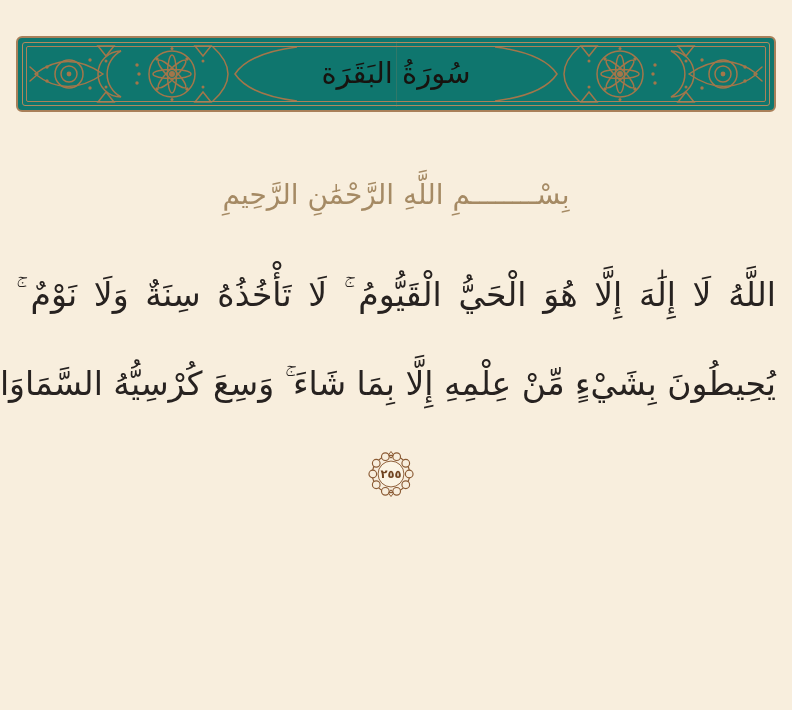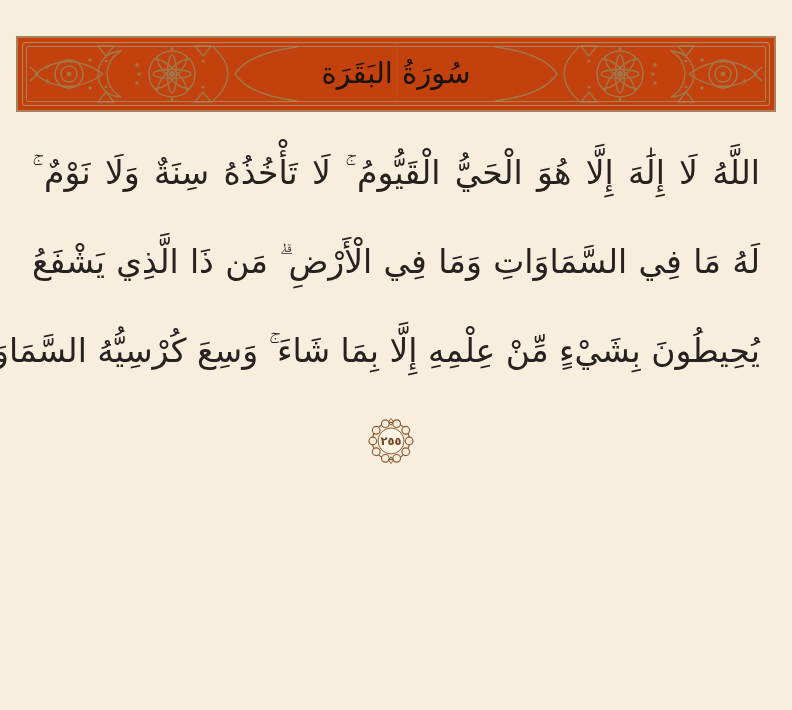--- a/index.html
+++ b/index.html
@@ -8,23 +8,23 @@
     background:#f8eedd;
     font-family:"DejaVu Sans",sans-serif;
   }
   .page{position:relative;width:792px;height:710px;}
 
   
   .frame{
     position:relative;
     margin:36px 16px 0;
     height:72px;
-    background:#c2410c;
+    background:#0f766e;
     border:2px solid #a9805a;
-    border-radius:0;
+    border-radius:6px;
   }
   .frame::before{
     content:"";position:absolute;inset:4px;
     border:1px solid #b18a5e;border-radius:3px;pointer-events:none;
   }
   .frame::after{
     content:"";position:absolute;inset:8px;
     border:1px solid #ab8158;border-radius:2px;pointer-events:none;
   }
   .seam{
@@ -44,21 +44,21 @@
 
   
   .bismillah{
     margin-top:44px;height:78px;line-height:78px;
     text-align:center;font-size:28px;color:#a58a64;
     white-space:nowrap;
   }
 
   
   .verse{
-    margin:16px 32px 0;direction:rtl;color:#272220;
+    margin:16px 16px 0;direction:rtl;color:#272220;
   }
   .line{
     font-size:33px;line-height:89px;height:89px;
     text-align:justify;text-align-last:justify;
     white-space:nowrap;
   }
   .line.last{
     text-align:center;text-align-last:center;
   }
   .medallion{
@@ -126,27 +126,25 @@
     <div class="seam"></div>
     <svg class="orn orn-left" viewBox="0 0 270 58">
       <use href="#orn"></use>
     </svg>
     <div class="frame-title">سُورَةُ البَقَرَة</div>
     <svg class="orn orn-right" viewBox="0 0 270 58">
       <use href="#orn"></use>
     </svg>
   </div>
 
+  <div class="bismillah">بِسْــــــــمِ اللَّهِ الرَّحْمَٰنِ الرَّحِيمِ</div>
 
   <div class="verse">
     <div class="line">
       <span>اللَّهُ لَا إِلَٰهَ إِلَّا هُوَ الْحَيُّ الْقَيُّومُ ۚ لَا تَأْخُذُهُ سِنَةٌ وَلَا نَوْمٌ ۚ</span>
-    </div>
-    <div class="line">
-      <span>لَهُ مَا فِي السَّمَاوَاتِ وَمَا فِي الْأَرْضِ ۗ مَن ذَا الَّذِي يَشْفَعُ</span>
     </div>
     <div class="line">
       <span>يُحِيطُونَ بِشَيْءٍ مِّنْ عِلْمِهِ إِلَّا بِمَا شَاءَ ۚ وَسِعَ كُرْسِيُّهُ السَّمَاوَاتِ</span>
     </div>
     <div class="line last">
       <svg class="medallion" viewBox="0 0 48 48" width="46" height="46">
         <circle cx="24" cy="24" r="19.5" fill="none" stroke="#8a5a33" stroke-width="1.2"></circle>
         <circle cx="43" cy="24" r="4" fill="#f8eedd" stroke="#8a5a33" stroke-width="1.2"></circle>
         <circle cx="39.4" cy="35.2" r="4" fill="#f8eedd" stroke="#8a5a33" stroke-width="1.2"></circle>
         <circle cx="29.9" cy="42.1" r="4" fill="#f8eedd" stroke="#8a5a33" stroke-width="1.2"></circle>

